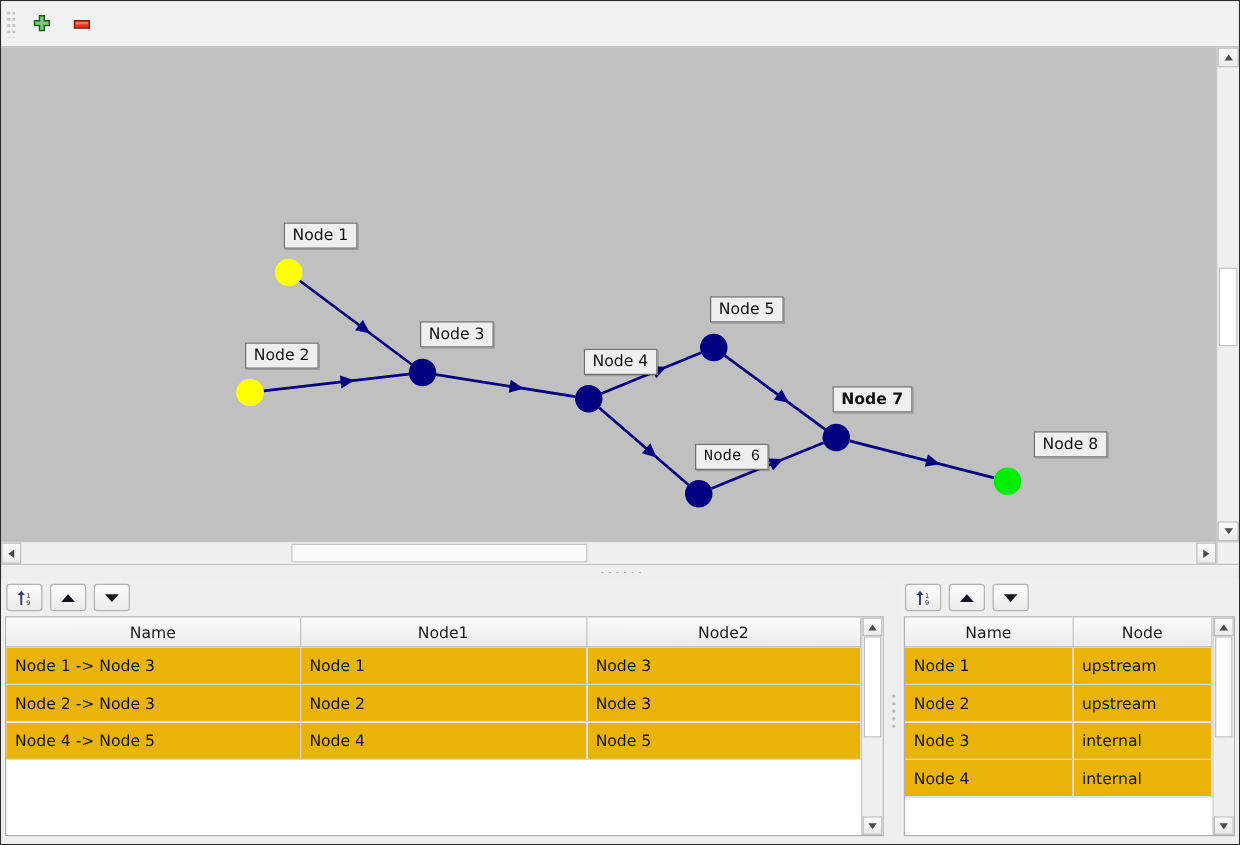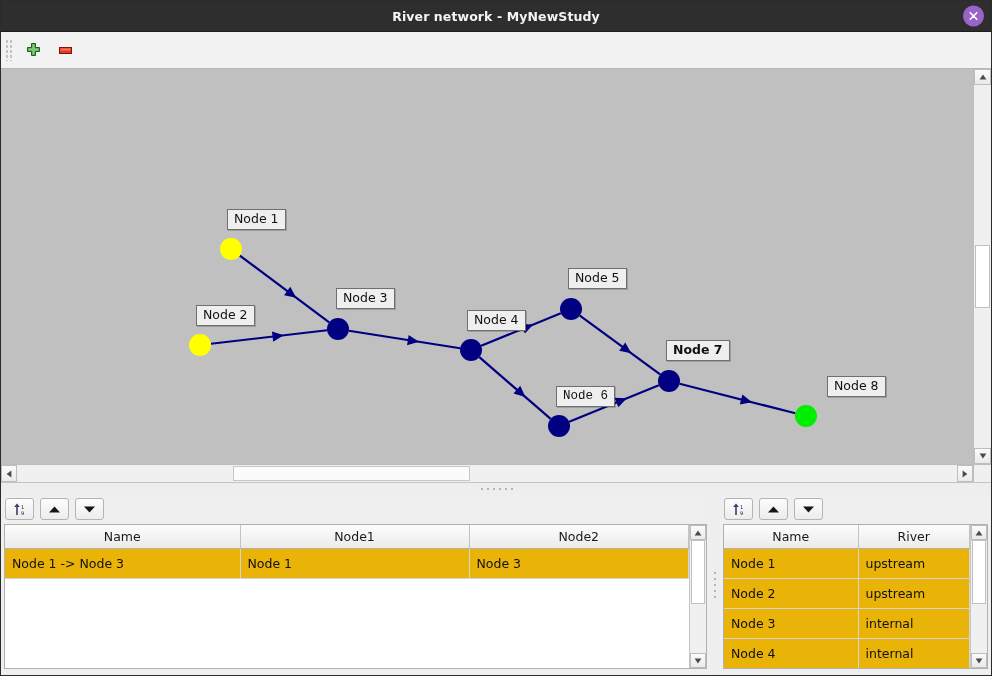--- a/index.html
+++ b/index.html
@@ -315,28 +315,20 @@
     flex-direction: column;
   }
   .table-vscroll .scroll-arrow { height:15px; flex:0 0 15px; }
   .table-vscroll .vthumb { top: 0; height: 55%; }
 </style>
 </head>
 <body>
 
 <div class="window">
 
-  <div class="titlebar">
-    <span class="titlebar-text">River network - MyNewStudy</span>
-    <div class="close-button">
-      <svg width="11" height="11" viewBox="0 0 11 11">
-        <path d="M2.2 2.2 L8.8 8.8 M8.8 2.2 L2.2 8.8" stroke="#ffffff" stroke-width="1.6" stroke-linecap="round"></path>
-      </svg>
-    </div>
-  </div>
 
   <div class="toolbar">
     <div class="tb-grip"></div>
     <div class="tb-btn">
       <svg width="17" height="17" viewBox="0 0 17 17">
         <path d="M6.5 1.5 h4 v4 h4 v4 h-4 v4 h-4 v-4 h-4 v-4 h4 z" fill="#55aa55" stroke="#1d5e1d" stroke-width="1"></path>
         <path d="M7.5 2.5 h2 v4 h4 v2 h-4 v4 h-2 v-4 h-4 v-2 h4 z" fill="#8fd08f" opacity="0.75"></path>
       </svg>
     </div>
     <div class="tb-btn">
@@ -463,20 +455,30 @@
                   <th>Node1</th>
                   <th>Node2</th>
                 </tr>
               </thead>
             <tbody id="branch-body">
                 <tr>
                   <td>Node 1 -&gt; Node 3</td>
                   <td>Node 1</td>
                   <td>Node 3</td>
                 </tr>
+                <tr>
+                  <td>Node 2 -&gt; Node 3</td>
+                  <td>Node 2</td>
+                  <td>Node 3</td>
+                </tr>
+                <tr>
+                  <td>Node 4 -&gt; Node 5</td>
+                  <td>Node 4</td>
+                  <td>Node 5</td>
+                </tr>
               </tbody>
           </table>
         </div>
         <div class="table-vscroll">
           <div class="scroll-arrow">
             <svg width="8" height="6" viewBox="0 0 8 6">
                 <path d="M4 0.6 L7.4 5.4 L0.6 5.4 Z" fill="#4a4a4a"></path>
               </svg>
           </div>
           <div class="vtrack">
@@ -519,21 +521,21 @@
       <div class="table-wrap">
         <div class="table-scrollarea">
           <table class="grid">
             <colgroup>
                 <col style="width:134px">
                 <col>
               </colgroup>
             <thead>
                 <tr id="node-head">
                   <th>Name</th>
-                  <th>River</th>
+                  <th>Node</th>
                 </tr>
               </thead>
             <tbody id="node-body">
                 <tr>
                   <td>Node 1</td>
                   <td>upstream</td>
                 </tr>
                 <tr>
                   <td>Node 2</td>
                   <td>upstream</td>

